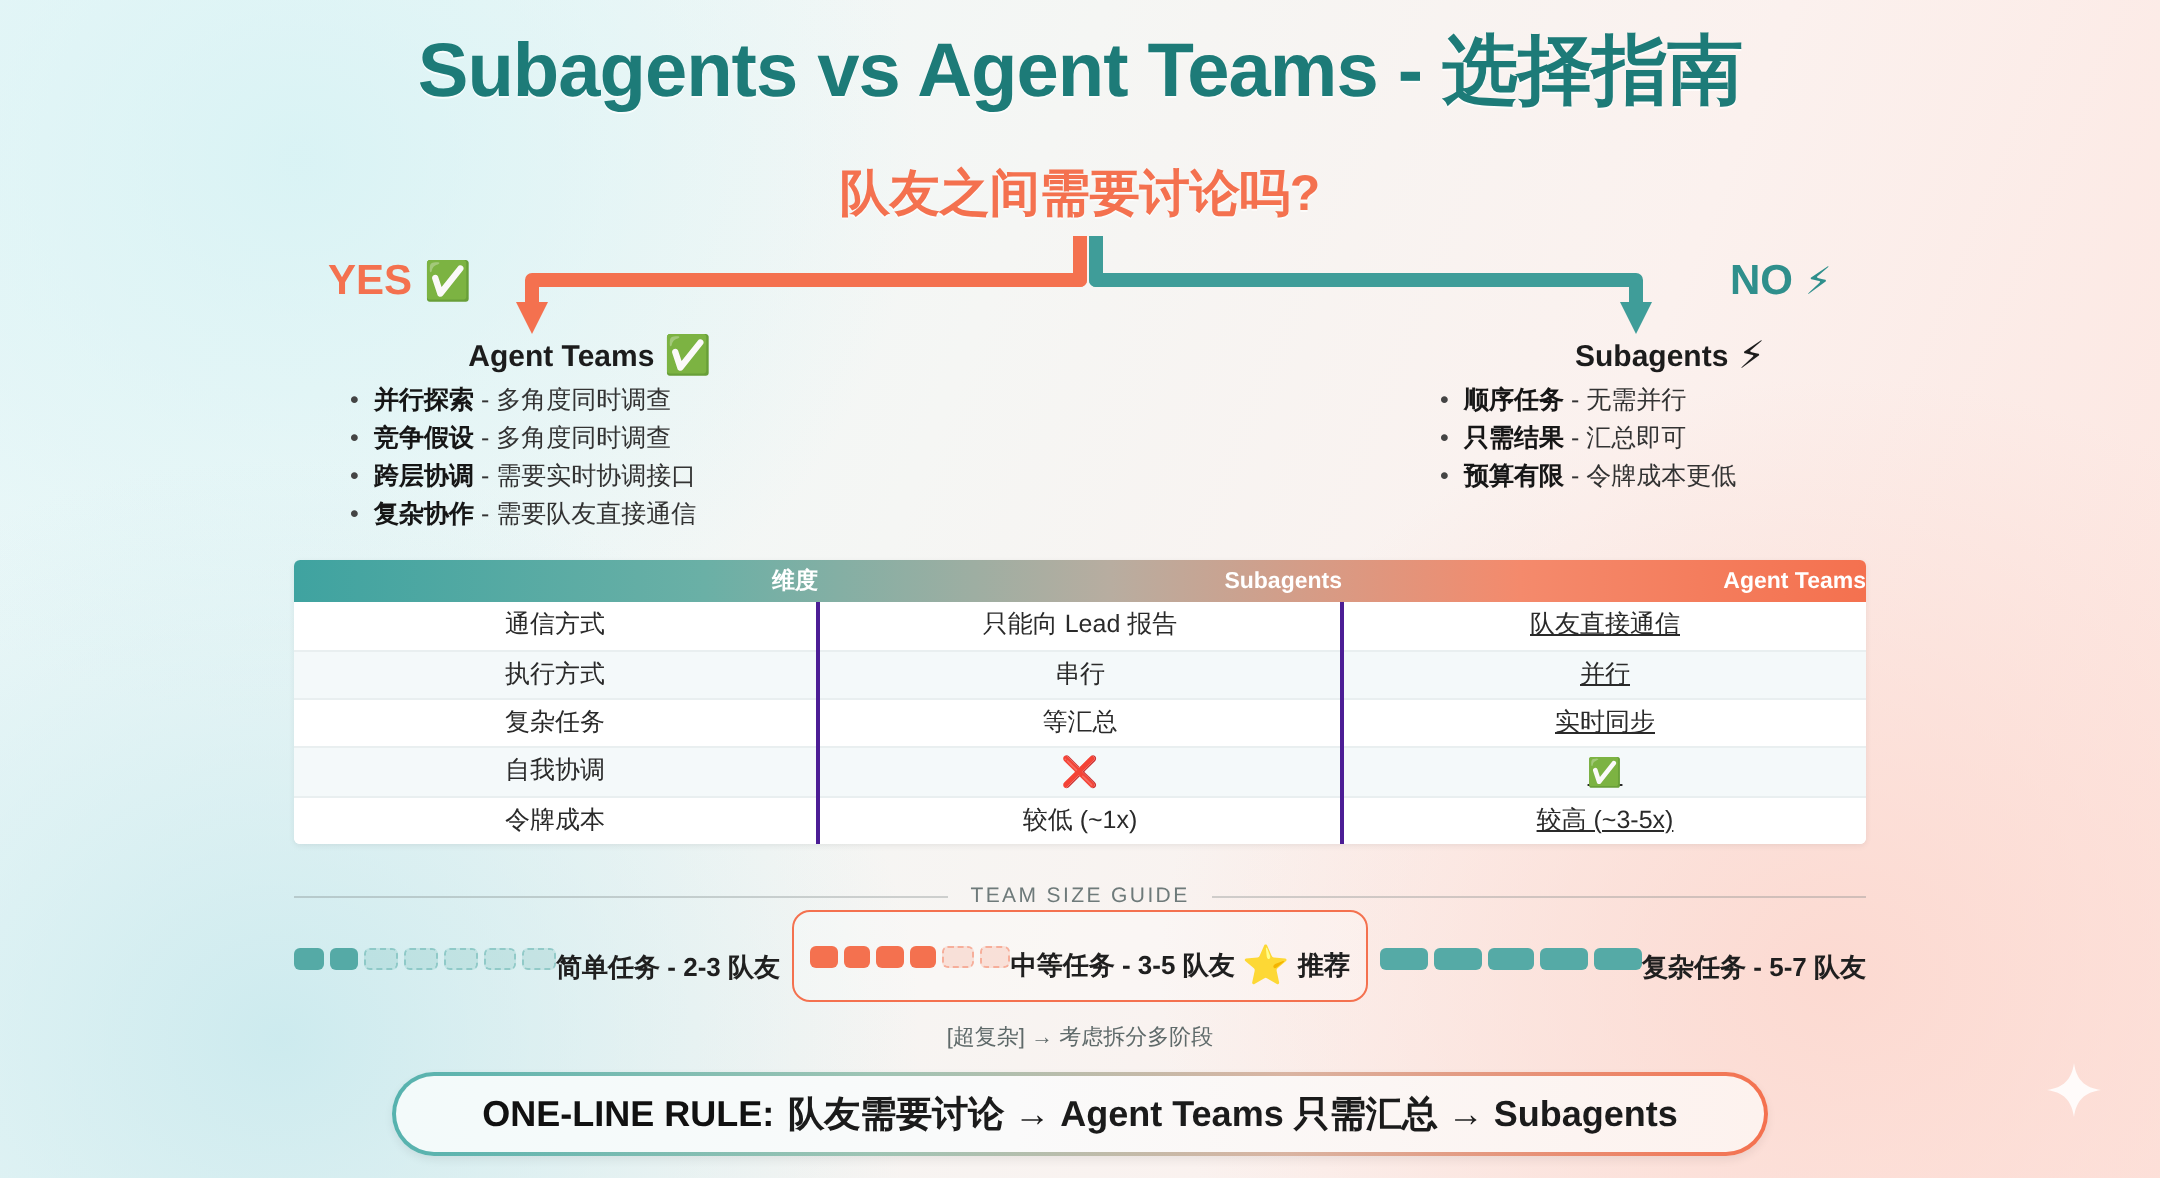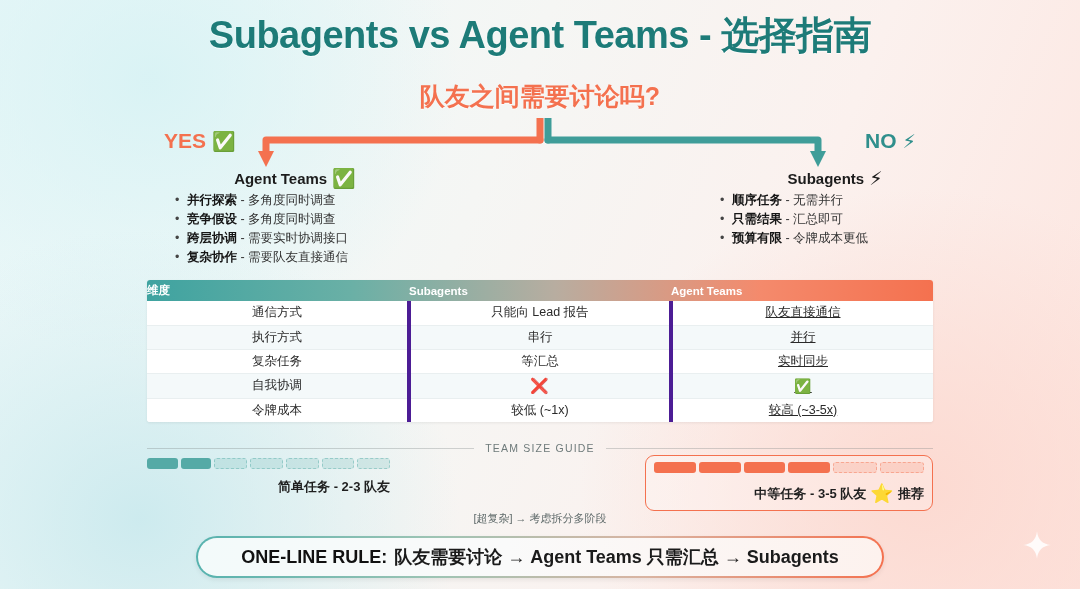--- a/index.html
+++ b/index.html
@@ -141,36 +141,36 @@
     background: #fff;
     box-shadow: 0 1px 3px rgba(0,0,0,.07);
     border-radius: 3px;
     overflow: hidden;
   }
   .table thead th {
     height: 20px;
     color: #ffffff;
     font-size: 11.5px;
     font-weight: bold;
-    text-align: left;
+    text-align: right;
     padding: 3px 0;
     border: none;
   }
   .table thead tr {
     background: linear-gradient(90deg, #3fa3a0 0%, #6ab0a6 26%, #b8ada0 52%, #f48a6c 78%, #f4714f 100%);
   }
   .table thead th.h1 { width: 262px; }
   .table thead th.h2 { width: 262px; }
   .table thead th.h3 { width: 262px; }
 
   .table tbody td {
     height: 24px;
     text-align: center;
     padding: 3px 0;
-    border-right: 4px solid #4c1d95;
+    border-right: 2px solid #4c1d95;
     border-bottom: 1px solid #e9eff0;
     color: #2a2a2a;
     font-weight: normal;
   }
   .table tbody td:last-child { border-right: none; }
   .table tbody tr:last-child td { border-bottom: none; }
 
   .table tbody tr:nth-child(odd)  td { background: #ffffff; }
   .table tbody tr:nth-child(even) td { background: #f4f9fa; }
   .table tbody td.c3 { background-image: linear-gradient(90deg, rgba(255,240,236,.55), rgba(255,235,230,.75)); text-decoration: underline; }
@@ -203,22 +203,22 @@
   .bars {
     position: absolute;
     left: 147px; top: 455px;
     width: 786px;
     display: flex;
     justify-content: space-between;
   }
   .bargroup {
     width: 243px;
     display: flex;
-    flex-direction: column;
-    align-items: flex-end;
+    flex-direction: row;
+    align-items: center;
     padding-top: 3px;
   }
   .bargroup.highlight {
     border: 1.6px solid #f4714f;
     border-radius: 9px;
     width: 288px;
     padding: 6px 8px 5px 8px;
     background: rgba(255,255,255,.25);
   }
   .segrow {
@@ -435,20 +435,32 @@
         <div class="seg coral-empty"></div>
         <div class="seg coral-empty"></div>
       </div>
       <div class="barlabel">
         <span>中等任务 - 3-5 队友</span>
         <span class="emoji">⭐</span>
         <span>推荐</span>
       </div>
     </div>
 
+    <div class="bargroup">
+      <div class="segrow">
+        <div class="seg teal"></div>
+        <div class="seg teal"></div>
+        <div class="seg teal"></div>
+        <div class="seg teal"></div>
+        <div class="seg teal"></div>
+      </div>
+      <div class="barlabel">
+        <span>复杂任务 - 5-7 队友</span>
+      </div>
+    </div>
 
   </div>
 
   <div class="guide-note">[超复杂] → 考虑拆分多阶段</div>
 
   <div class="rule-wrap">
     <div class="rule-inner">
       <span class="lead">ONE-LINE RULE:</span>
       <span>队友需要讨论 → Agent Teams   只需汇总 → Subagents</span>
     </div>

